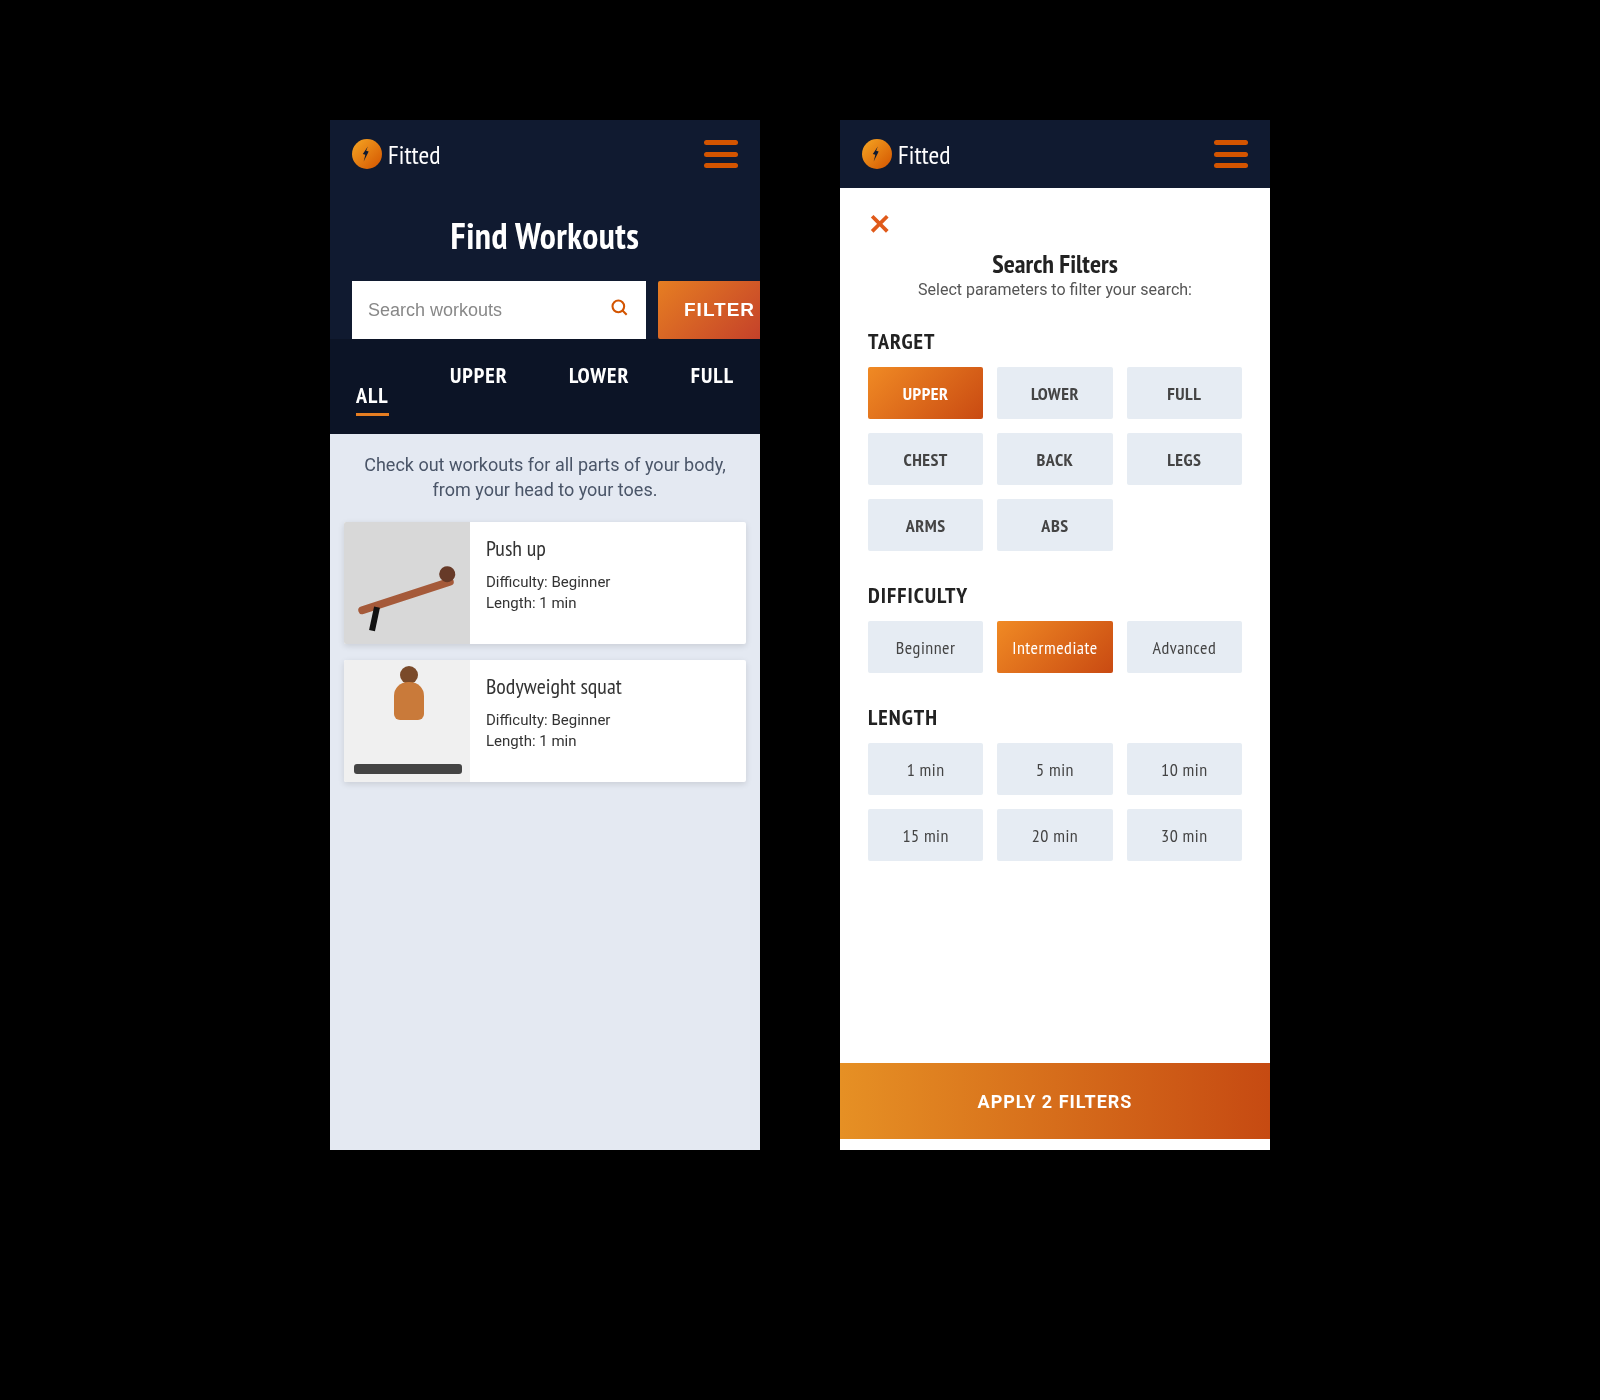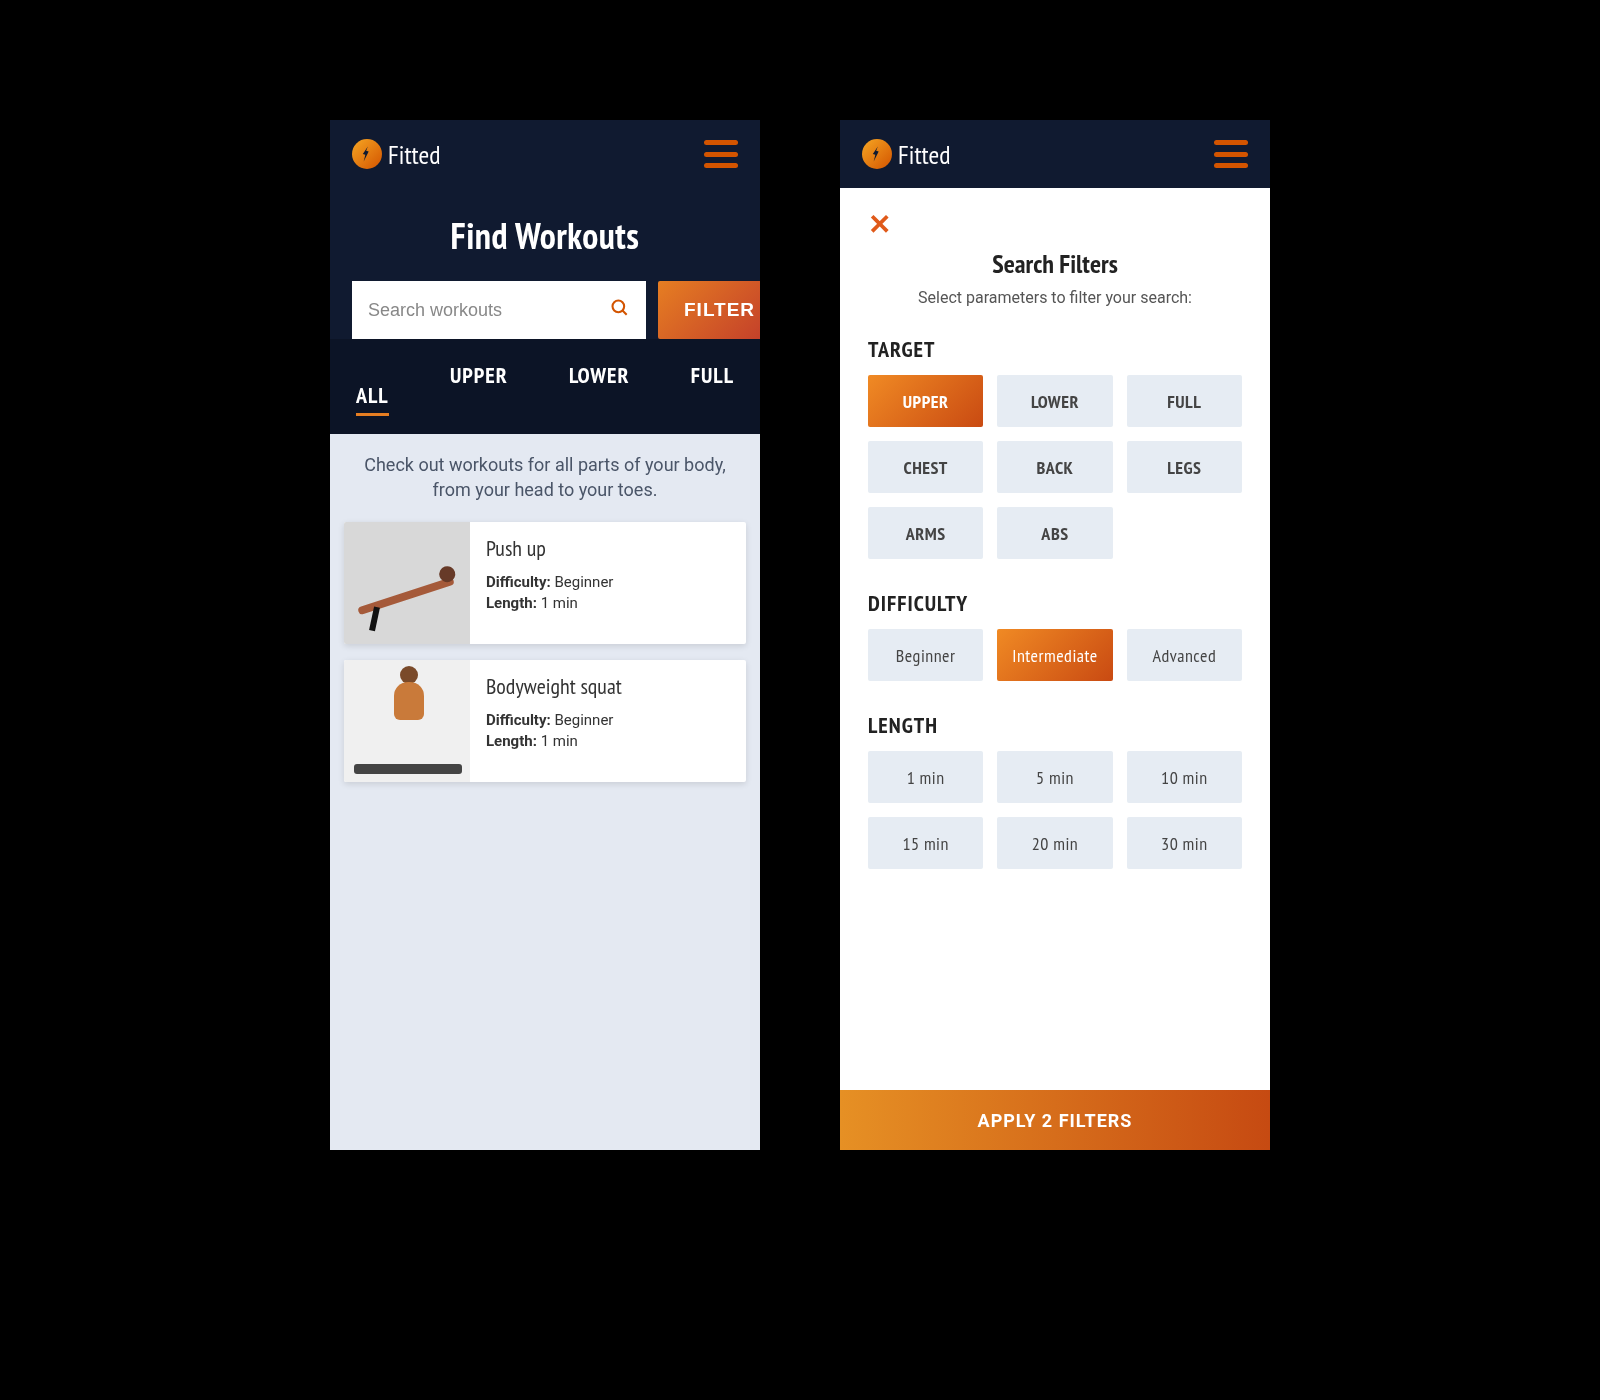--- a/index.html
+++ b/index.html
@@ -125,21 +125,21 @@
     display:flex;align-items:center;justify-content:center;
     position:relative;
   }
   .card-body {padding:12px 16px;flex:1;}
   .card-title {
     font-size:22px;color:#333;
     font-family:"PT Sans Narrow","Segoe UI Semibold",sans-serif;
     font-weight:500;margin-bottom:10px;
   }
   .meta {font-size:15px;color:#333;line-height:1.4;}
-  .meta b {font-weight:700;}
+  .meta b {font-weight:400;}
   
   .thumb1{background:#d8d8d8;}
   .thumb2{background:#f0f0f0;}
   .thumb3{background:#f0eaea;}
   .figure {position:absolute;}
   .thumb1 .figure{ 
     width:100px;height:8px;background:#a55a3a;border-radius:4px;
     transform:rotate(-18deg);top:70px;left:12px;
   }
   .thumb1 .figure::before{
@@ -180,21 +180,21 @@
     background:#fff;flex:1;display:flex;flex-direction:column;
     padding:20px 28px 0;overflow:hidden;
   }
   .close-x {
     color:#e05a1a;font-size:28px;font-weight:900;cursor:pointer;
     width:30px;
   }
   .filter-title {
     text-align:center;font-size:26px;font-weight:600;color:#222;
     font-family:"PT Sans Narrow","Segoe UI Semibold",sans-serif;
-    margin-top:6px;margin-bottom:8px;
+    margin-top:6px;
   }
   .filter-sub {
     text-align:center;color:#555;font-size:16px;margin-bottom:28px;
   }
   .section-label {
     font-size:22px;font-weight:700;letter-spacing:1px;color:#222;
     font-family:"PT Sans Narrow","Segoe UI Semibold",sans-serif;
     margin-bottom:12px;
   }
   .chip-grid {
@@ -206,21 +206,21 @@
     height:52px;display:flex;align-items:center;justify-content:center;
     cursor:pointer;border-radius:2px;
     font-family:"PT Sans Narrow","Segoe UI",sans-serif;
     letter-spacing:.5px;
   }
   .chip.upper-case {text-transform:uppercase;font-weight:600;}
   .chip.active {
     background:linear-gradient(135deg,#f08a24,#c94a12);color:#fff;
   }
   .apply-bar {
-    margin:0 -28px;height:60px;
+    margin:11px -28px;height:76px;
     background:linear-gradient(90deg,#e69024,#c64a12);
     color:#fff;font-weight:700;letter-spacing:1px;font-size:18px;
     display:flex;align-items:center;justify-content:center;cursor:pointer;
     margin-top:auto;
   }
 </style>
 </head>
 <body>
 
 <div class="phone">

